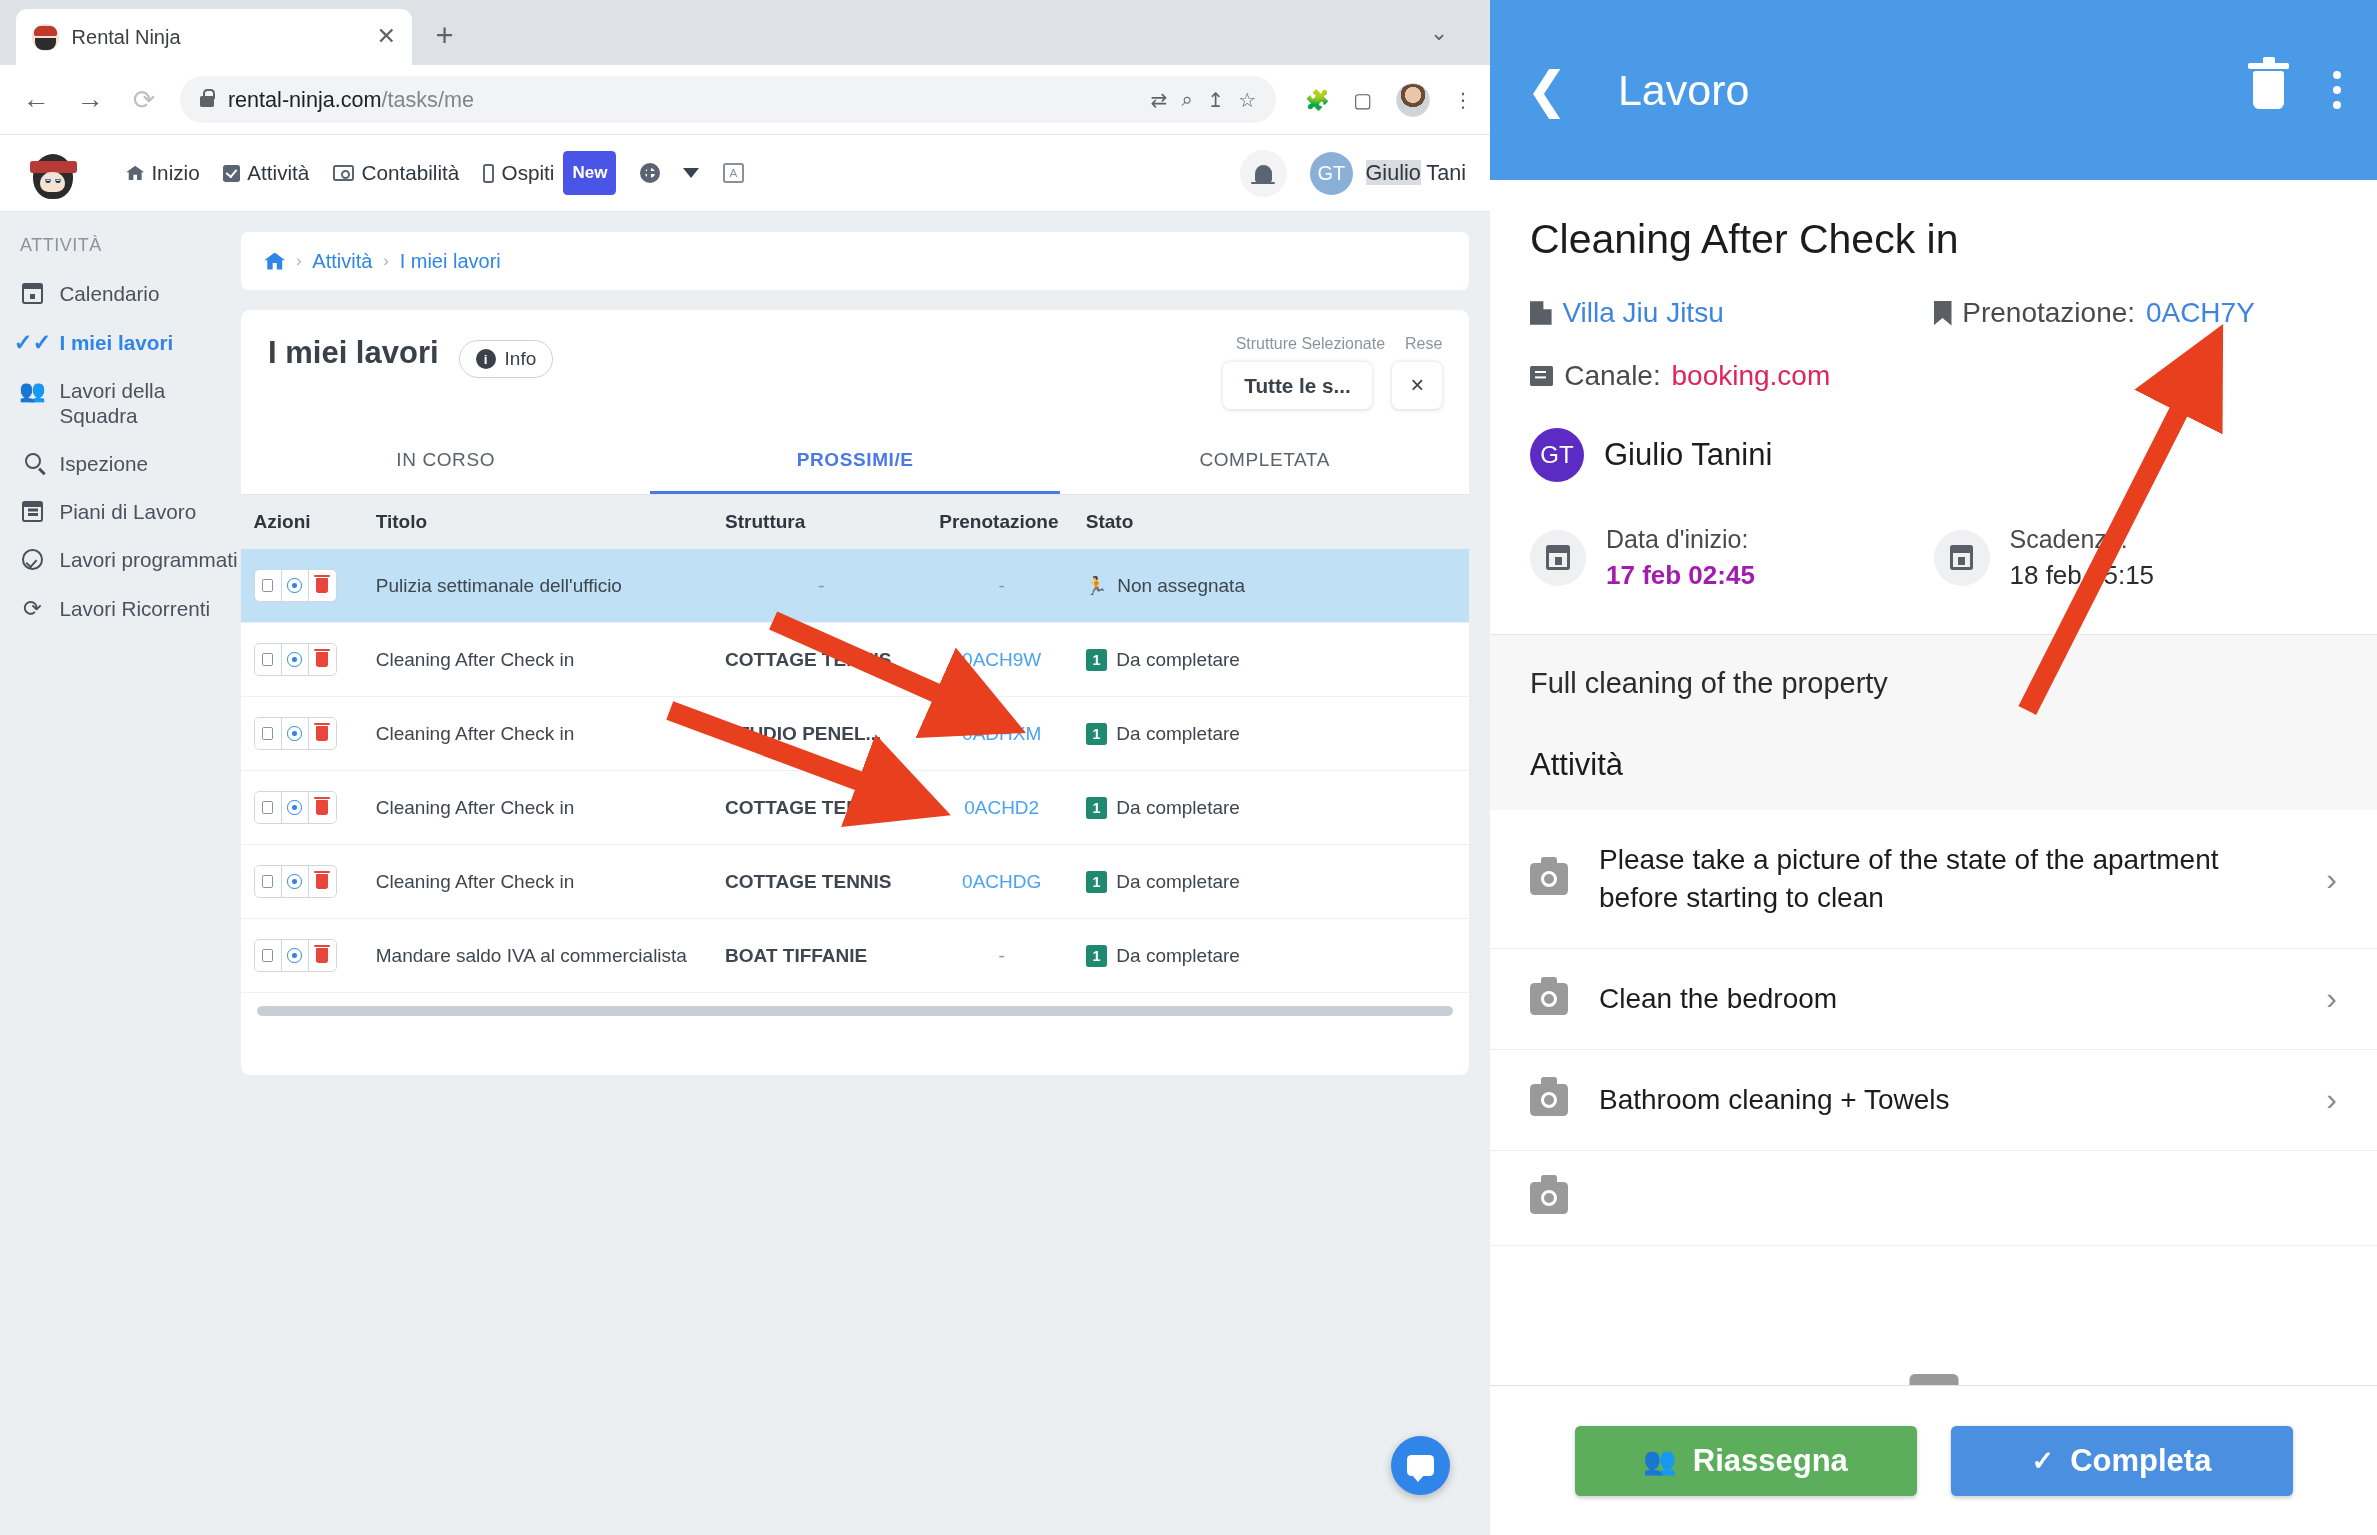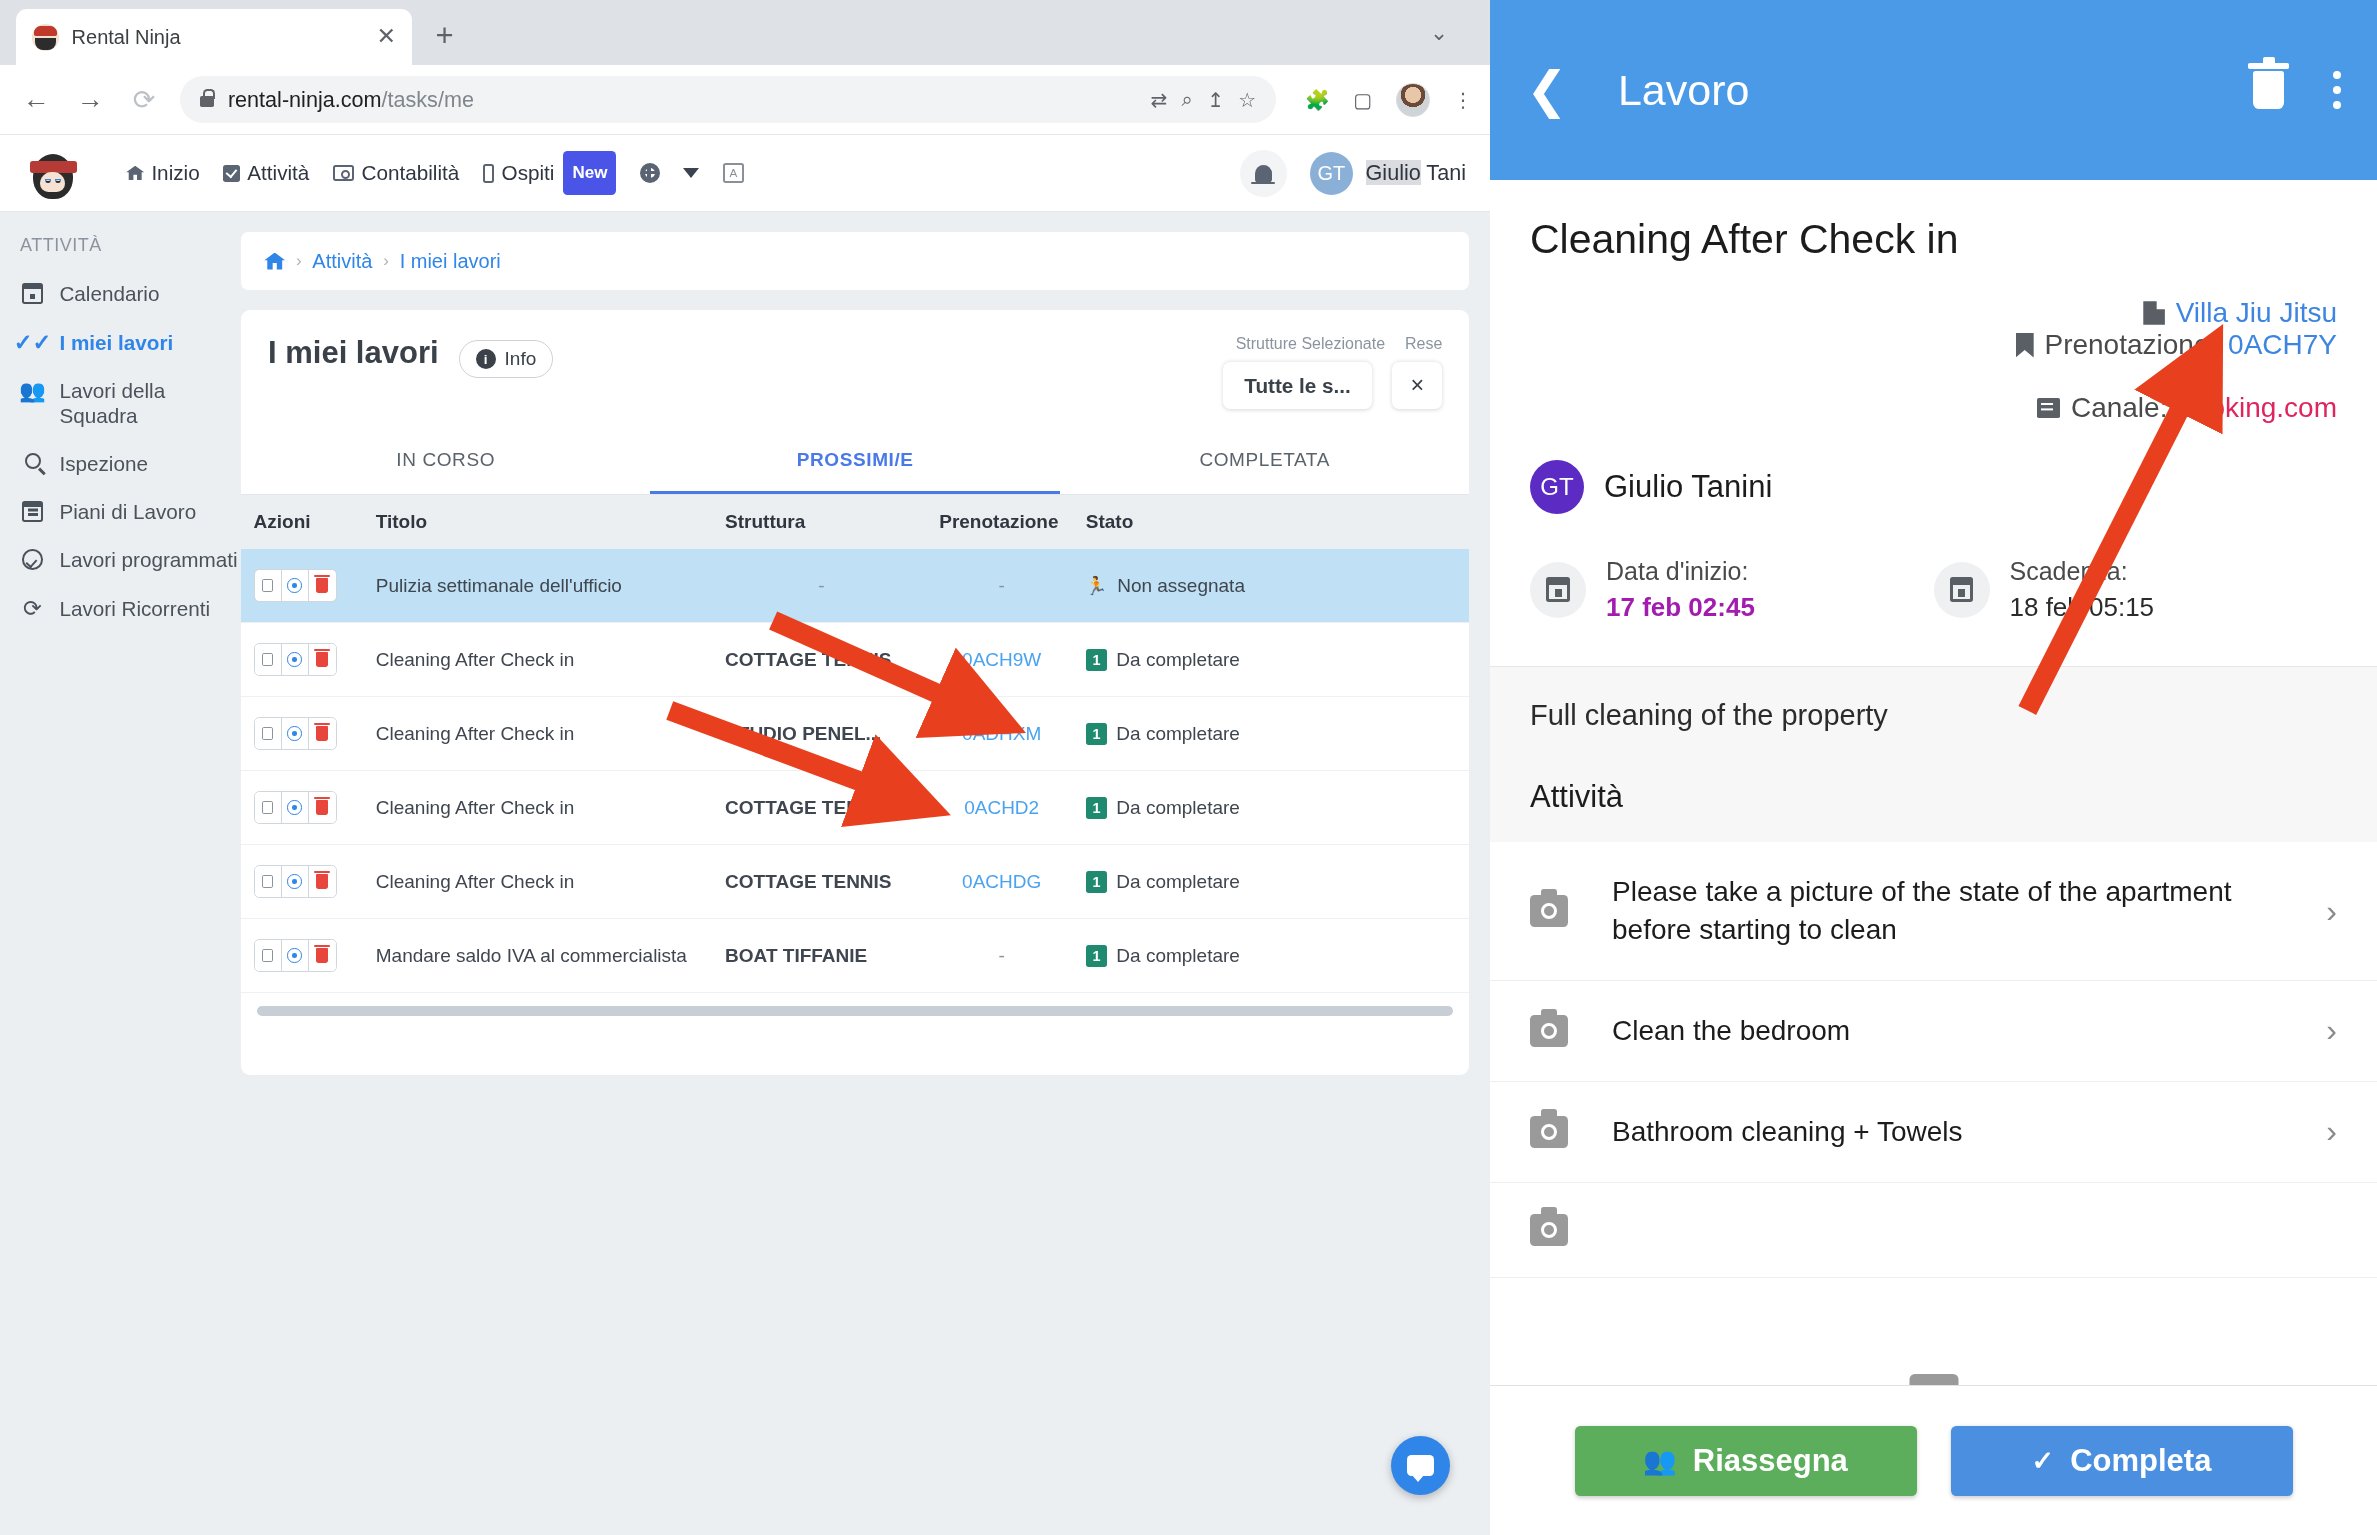--- a/index.html
+++ b/index.html
@@ -306,21 +306,21 @@
     position: relative; margin-right: 49px; cursor: pointer;
   }
   .m-trash::before { content: ""; position: absolute; left: -5.4px; top: -8px; width: 41px; height: 6.3px; background: #fff; border-radius: 1.8px; }
   .m-trash::after { content: ""; position: absolute; left: 10px; top: -14.4px; width: 11.7px; height: 7.2px; background: #fff; border-radius: 1.8px; }
   .m-kebab { display: flex; flex-direction: column; gap: 7.2px; cursor: pointer; }
   .m-kebab i { width: 8px; height: 8px; background: #fff; border-radius: 50%; display: block; }
 
   .m-scroll { flex: 1; overflow: hidden; position: relative; background: #fff; }
   .m-detail { padding: 36px 40px 0 40px; }
   .m-job-title { font-size: 41px; color: #1c1c1c; margin-bottom: 34px; }
-  .m-meta-row { display: flex; align-items: flex-end; margin-bottom: 31px; flex-direction: column; }
+  .m-meta-row { display: flex; align-items: flex-start; margin-bottom: 31px; }
   .m-meta-col { flex: 1; display: flex; align-items: center; gap: 10.8px; font-size: 28px; }
   .m-link { color: #3d85e0; }
   .m-label { color: #4a4a4a; }
   .m-pink { color: #e0245e; }
   .ic-building {
     width: 21.6px; height: 23.4px; background: #5a5f66; flex: none;
     clip-path: polygon(0 0,62% 0,62% 34%,100% 34%,100% 100%,0 100%);
   }
   .ic-bookmark {
     width: 18px; height: 25px; background: #5a5f66; flex: none;
@@ -348,21 +348,21 @@
   .m-date-txt { line-height: 1.4; }
   .m-date-lbl { font-size: 25px; color: #4a4a4a; }
   .m-date-val { font-size: 26px; color: #2b2b2b; }
   .m-date-val.red { color: #a21caf; font-weight: bold; }
 
   .m-sub { background: #f7f7f7; border-top: 0.9px solid #e6e6e6; padding: 32px 40px 27px 40px; }
   .m-sub-desc { font-size: 29px; color: #2b2b2b; margin-bottom: 47px; }
   .m-sub-head { font-size: 31px; color: #1c1c1c; }
   .m-list { background: #fff; }
   .m-li {
-    display: flex; align-items: center; gap: 44px; padding: 31px 40px;
+    display: flex; align-items: center; gap: 31px; padding: 31px 40px;
     border-bottom: 0.9px solid #eeeeee; cursor: pointer;
   }
   .ic-camera {
     width: 38px; height: 32px; background: #9a9a9a; border-radius: 4.5px; flex: none; position: relative;
   }
   .ic-camera::before { content: ""; position: absolute; left: 10.8px; top: -6.3px; width: 16px; height: 7.2px; background: #9a9a9a; border-radius: 2.7px 2.7px 0 0; }
   .ic-camera::after {
     content: ""; position: absolute; left: 10.8px; top: 8px; width: 16px; height: 16px;
     border: 3.6px solid #fff; border-radius: 50%; box-sizing: border-box;
   }

